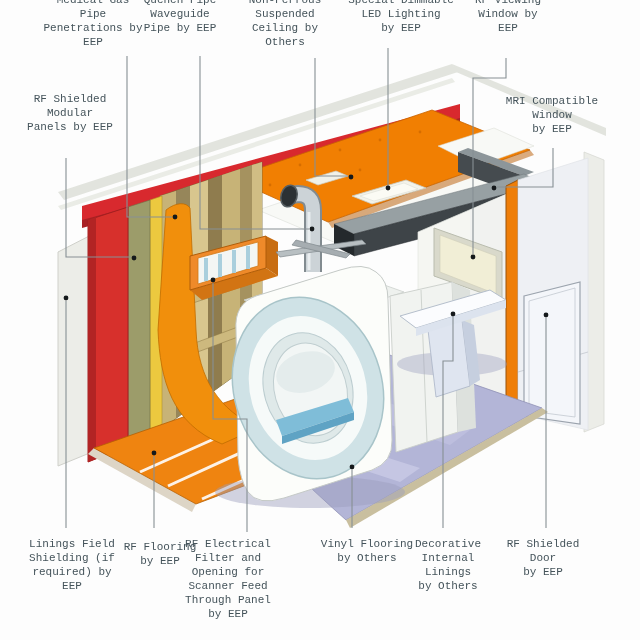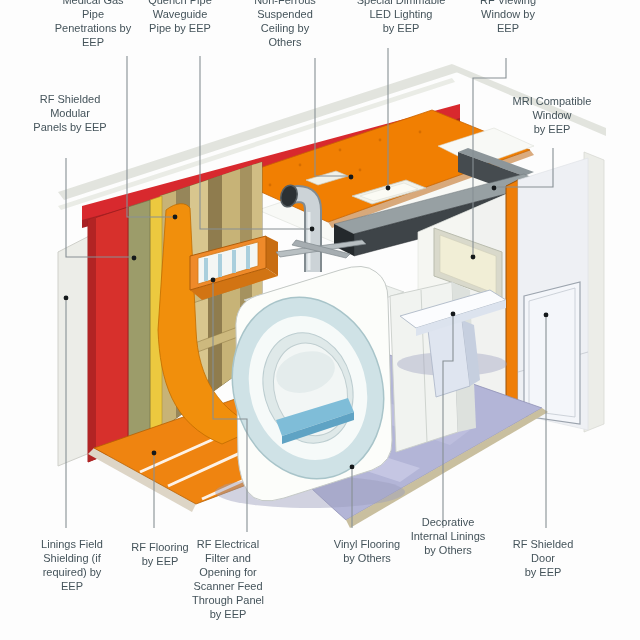--- a/index.html
+++ b/index.html
@@ -1,17 +1,17 @@
 <!DOCTYPE html>
 <html><head>
 <meta charset="utf-8">
 <style>
   html,body{margin:0;padding:0;background:#ffffff;}
   .stage{position:relative;width:640px;height:640px;background:#fdfdfd;overflow:hidden;
-         font-family:Liberation Sans, sans-serif;}
+         font-family:Liberation Mono, monospace;}
   .stage svg{position:absolute;left:0;top:0;}
   .lbl{position:absolute;font-size:11px;line-height:14px;color:#44535a;text-align:center;
        white-space:pre-line;letter-spacing:0;}
 </style>
 </head>
 <body>
 
 <div class="stage">
 
 <svg width="640" height="640" viewBox="0 0 640 640">
@@ -232,20 +232,20 @@
 <div class="lbl" style="left:113px;top:540px;width:94px">RF Flooring
 by EEP</div>
 <div class="lbl" style="left:182px;top:537px;width:92px">RF Electrical
 Filter and
 Opening for
 Scanner Feed
 Through Panel
 by EEP</div>
 <div class="lbl" style="left:320px;top:537px;width:94px">Vinyl Flooring
 by Others</div>
-<div class="lbl" style="left:396px;top:515px;width:104px">Decorative
+<div class="lbl" style="left:396px;top:537px;width:104px">Decorative
 Internal Linings
 by Others</div>
 <div class="lbl" style="left:496px;top:537px;width:94px">RF Shielded
 Door
 by EEP</div>
 
 </div>
 
 </body></html>

